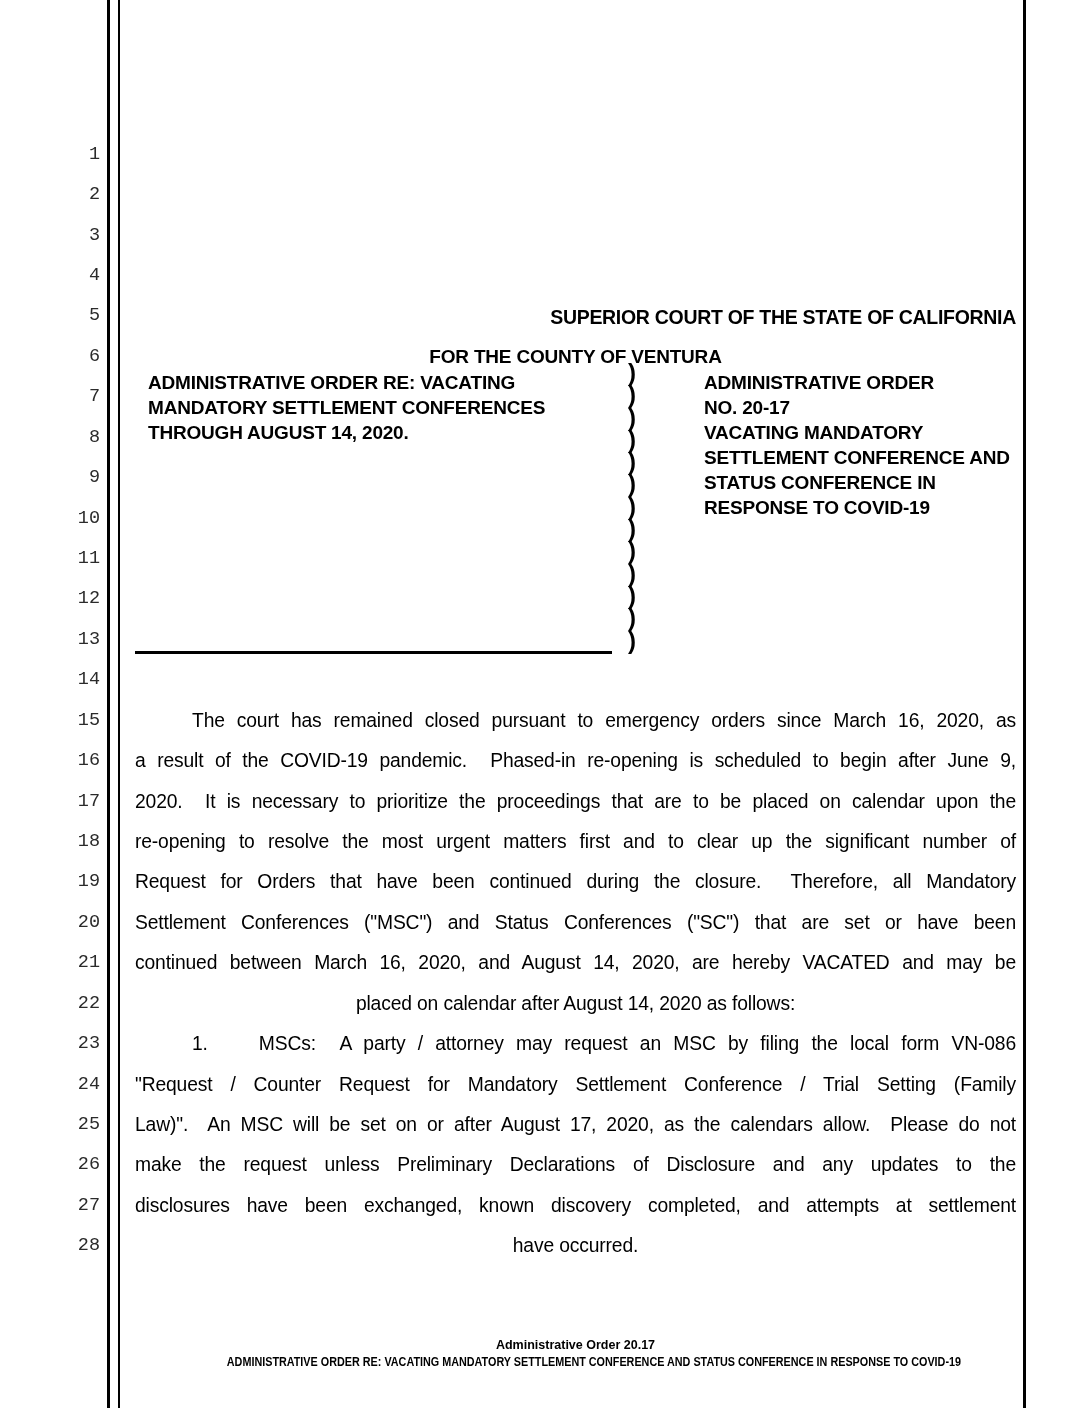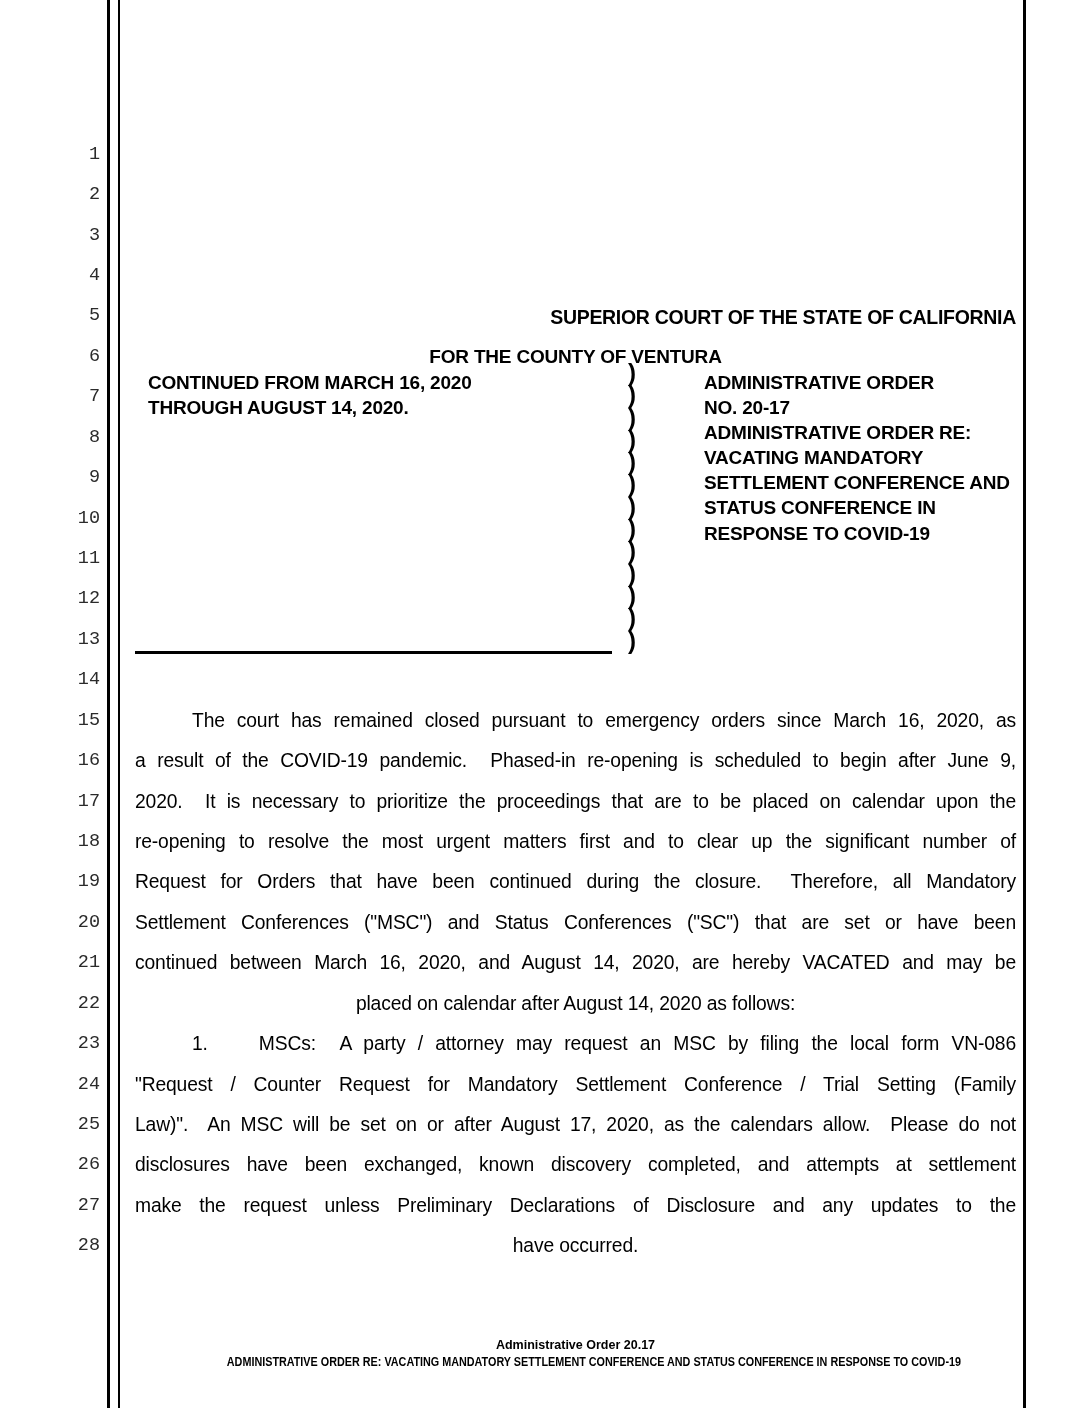--- a/index.html
+++ b/index.html
@@ -112,63 +112,63 @@
       <div class="lnum">25</div>
       <div class="lnum">26</div>
       <div class="lnum">27</div>
       <div class="lnum">28</div>
     </div>
 
   <div class="doc-title">SUPERIOR COURT OF THE STATE OF CALIFORNIA</div>
   <div class="doc-subtitle">FOR THE COUNTY OF VENTURA</div>
 
   <div class="cap-left">
-      <div class="capline">CONTINUED FROM MARCH 16, 2020</div>
+      <div class="capline">ADMINISTRATIVE ORDER RE: VACATING</div>
+      <div class="capline">MANDATORY SETTLEMENT CONFERENCES</div>
       <div class="capline">THROUGH AUGUST 14, 2020.</div>
     </div>
   <div class="brace-col">
       <div class="brace">)</div>
       <div class="brace">)</div>
       <div class="brace">)</div>
       <div class="brace">)</div>
       <div class="brace">)</div>
       <div class="brace">)</div>
       <div class="brace">)</div>
       <div class="brace">)</div>
       <div class="brace">)</div>
       <div class="brace">)</div>
       <div class="brace">)</div>
       <div class="brace">)</div>
       <div class="brace">)</div>
     </div>
   <div class="cap-right">
       <div class="capline">ADMINISTRATIVE ORDER</div>
       <div class="capline">NO. 20-17</div>
-      <div class="capline">ADMINISTRATIVE ORDER RE:</div>
       <div class="capline">VACATING MANDATORY</div>
       <div class="capline">SETTLEMENT CONFERENCE AND</div>
       <div class="capline">STATUS CONFERENCE IN</div>
       <div class="capline">RESPONSE TO COVID-19</div>
     </div>
   <div class="cap-underline"></div>
 
   <div class="body-text">
       <div class="bline just"><span class="tab ind"></span>The court has remained closed pursuant to emergency orders since March 16, 2020, as</div>
       <div class="bline just">a result of the COVID-19 pandemic.&nbsp; Phased-in re-opening is scheduled to begin after June 9,</div>
       <div class="bline just">2020.&nbsp; It is necessary to prioritize the proceedings that are to be placed on calendar upon the</div>
       <div class="bline just">re-opening to resolve the most urgent matters first and to clear up the significant number of</div>
       <div class="bline just">Request for Orders that have been continued during the closure.&nbsp; Therefore, all Mandatory</div>
       <div class="bline just">Settlement Conferences ("MSC") and Status Conferences ("SC") that are set or have been</div>
       <div class="bline just">continued between March 16, 2020, and August 14, 2020, are hereby VACATED and may be</div>
       <div class="bline">placed on calendar after August 14, 2020 as follows:</div>
       <div class="bline just"><span class="tab ind"></span>1.<span class="tab mid"></span>MSCs:&nbsp; A party / attorney may request an MSC by filing the local form VN-086</div>
       <div class="bline just">"Request / Counter Request for Mandatory Settlement Conference / Trial Setting (Family</div>
       <div class="bline just">Law)".&nbsp; An MSC will be set on or after August 17, 2020, as the calendars allow.&nbsp; Please do not</div>
+      <div class="bline just">make the request unless Preliminary Declarations of Disclosure and any updates to the</div>
       <div class="bline just">disclosures have been exchanged, known discovery completed, and attempts at settlement</div>
-      <div class="bline just">make the request unless Preliminary Declarations of Disclosure and any updates to the</div>
       <div class="bline">have occurred.</div>
     </div>
 
   <div class="footer-line1">Administrative Order 20.17</div>
   <div class="footer-line2">
     <span class="squeeze">ADMINISTRATIVE ORDER RE: VACATING MANDATORY SETTLEMENT CONFERENCE AND STATUS CONFERENCE IN RESPONSE TO COVID-19</span>
   </div>
 
 </div>
 

